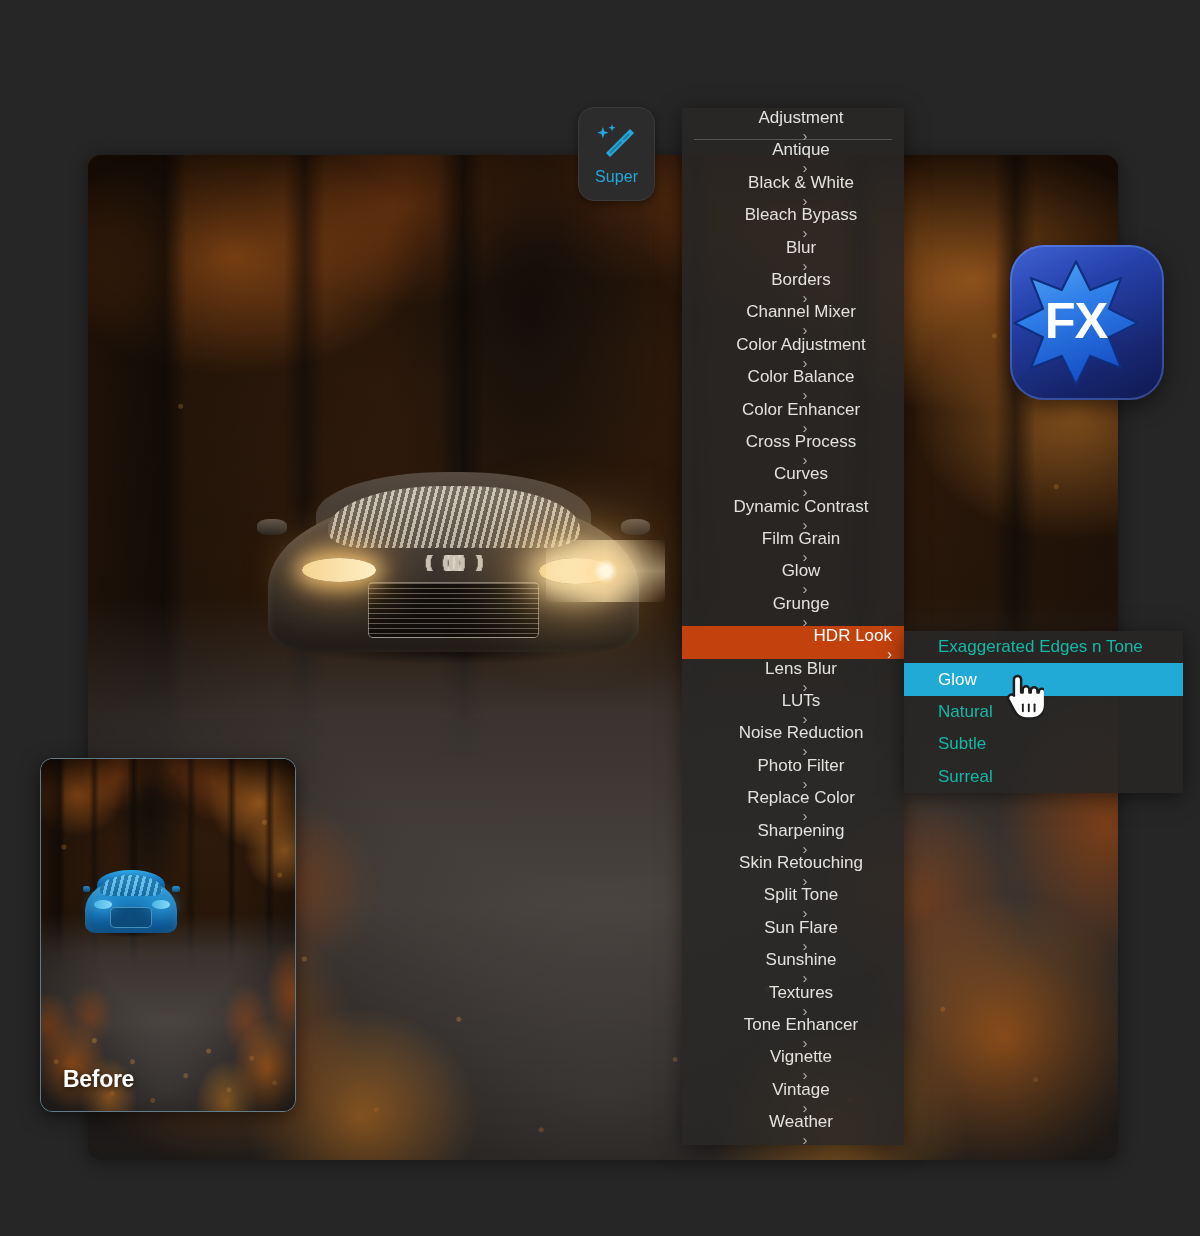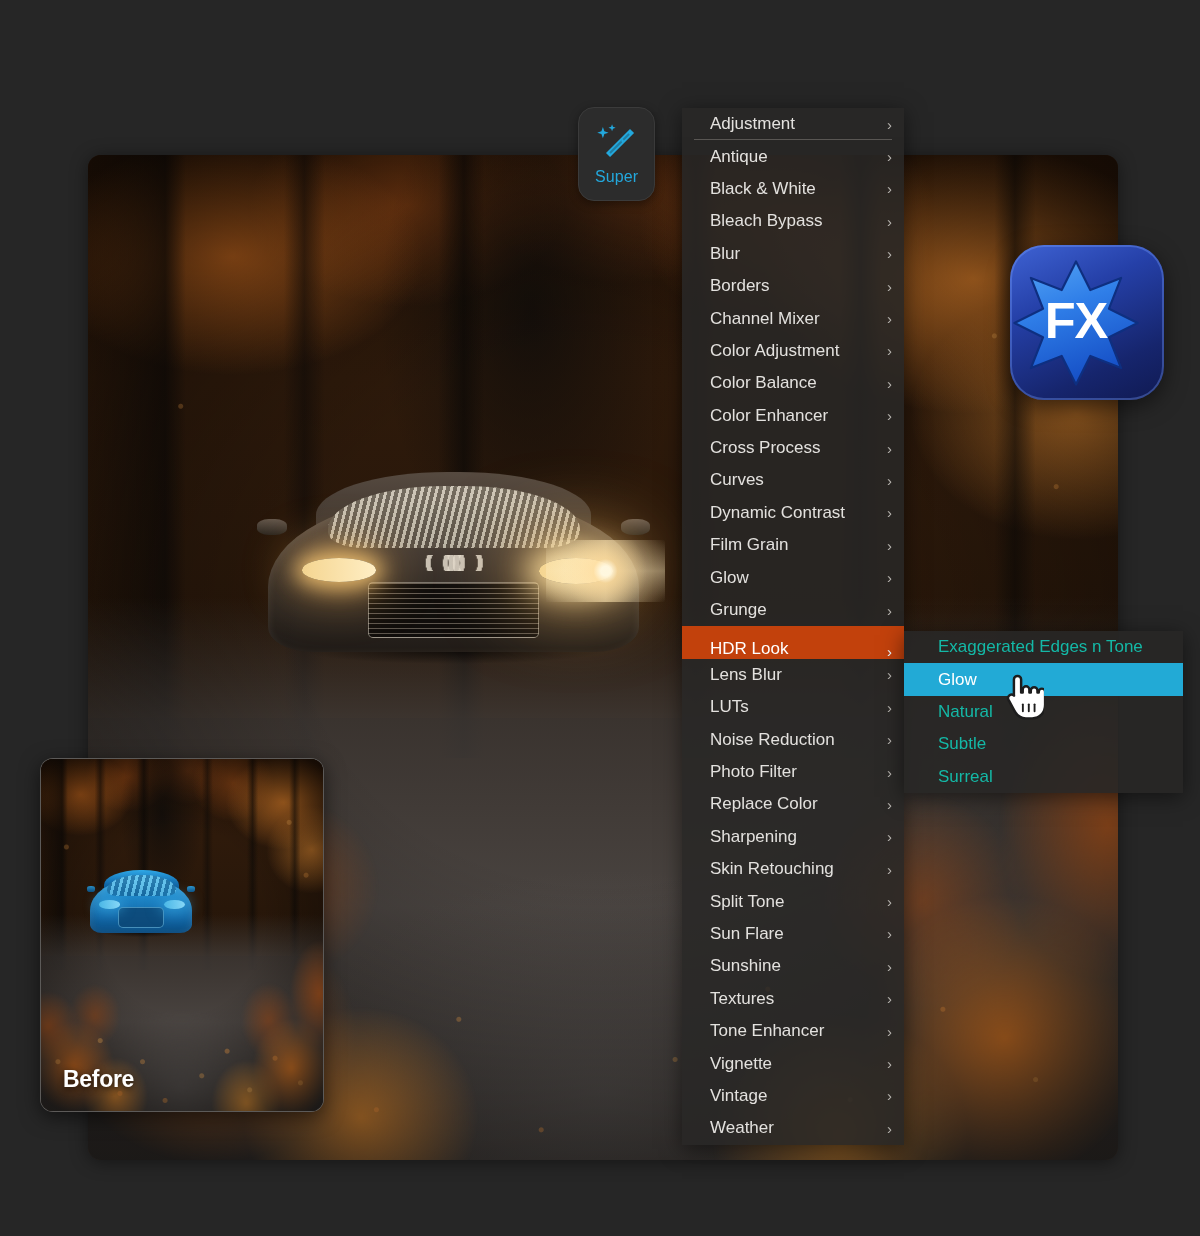--- a/index.html
+++ b/index.html
@@ -288,20 +288,21 @@
   .menu-item {
     position: relative;
     height: 32.4px;
     display: flex;
     align-items: center;
     padding: 0 12px 0 28px;
     color: #e3e1de;
     font-size: 17px;
     font-weight: 400;
     box-sizing: border-box;
+    flex-direction: column;
   }
   .menu-item .label { flex: 1; white-space: nowrap; }
   .menu-item .chev {
     flex: none;
     color: #b6b3ae;
     font-size: 15px;
     line-height: 1;
     margin-left: 8px;
   }
   .menu-item.has-divider::after {
@@ -361,22 +362,21 @@
     position: absolute;
     left: 40px;
     top: 758px;
     width: 254px;
     height: 352px;
     border-radius: 13px;
     overflow: hidden;
     border: 1px solid rgba(168,164,160,.55);
     box-shadow: 0 5px 20px rgba(0,0,0,.55);
     z-index: 60;
-    background: #000000;
-    padding-left: 28px;
+    background: #0c4a6e;
   }
   #before-card .photo-canvas .car-body,
   #before-card .photo-canvas .car-roof {
     background: linear-gradient(180deg, #2fa8e6 0%, #1e86c8 34%, #1268a8 70%, #0b4d82 100%);
   }
   #before-card .photo-canvas .windshield {
     background:
       repeating-linear-gradient(104deg, rgba(120,210,245,.72) 0 3px, rgba(18,90,140,.62) 3px 7px),
       linear-gradient(180deg, #5ec2ee 0%, #1a76b4 100%);
   }

